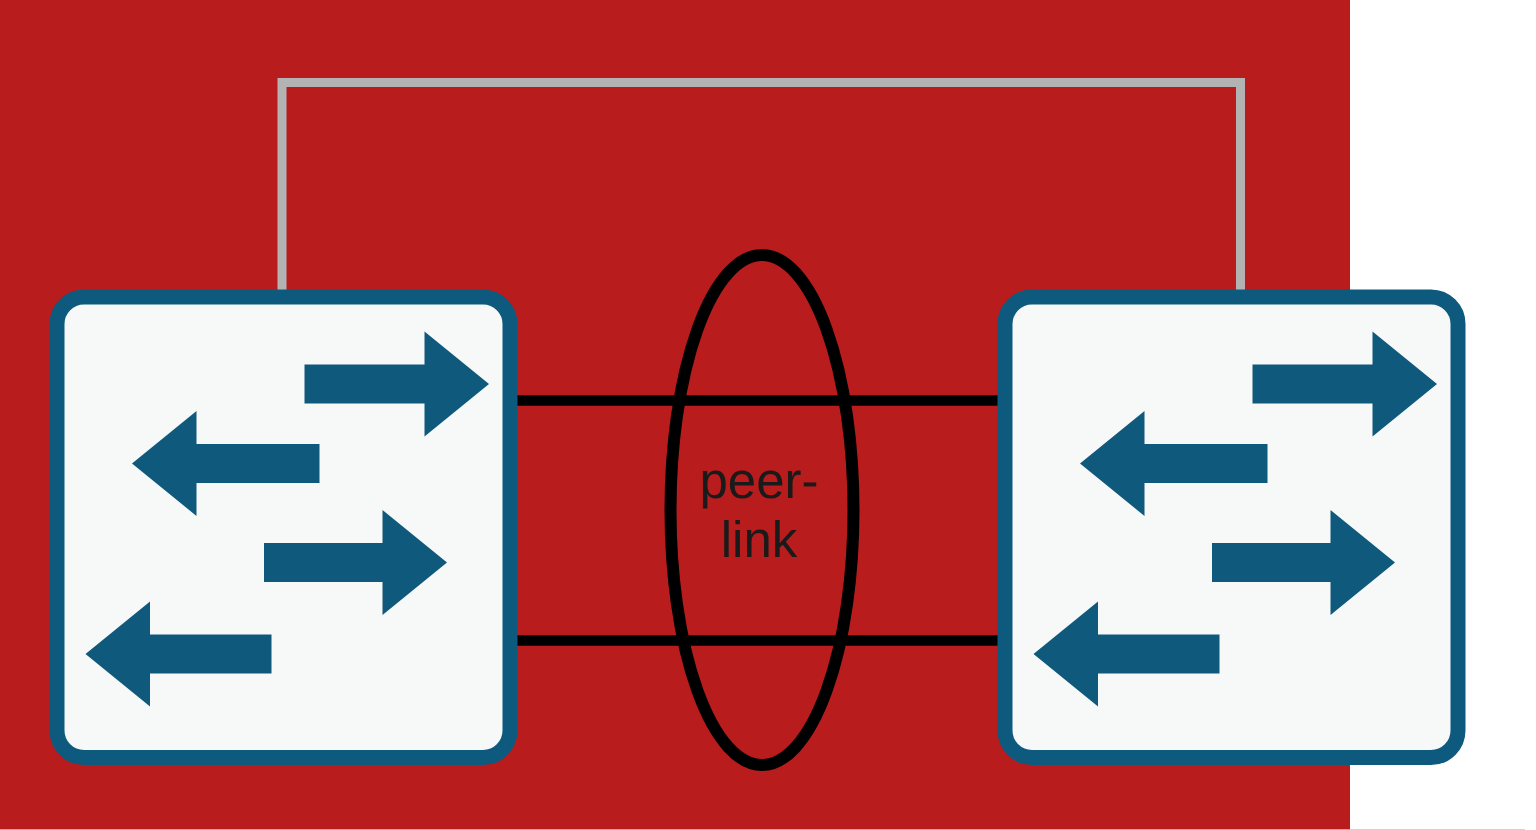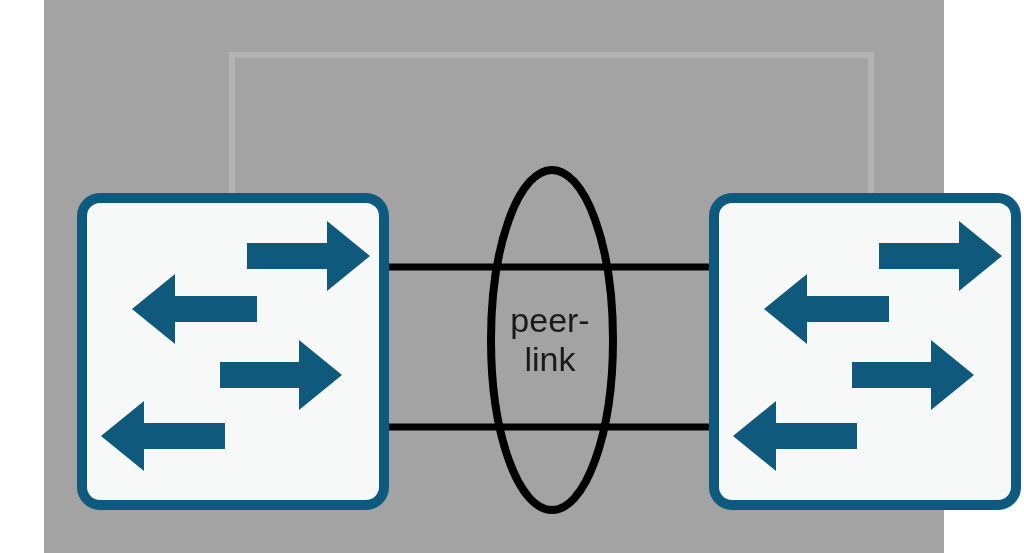--- a/index.html
+++ b/index.html
@@ -8,22 +8,21 @@
     background: #ffffff;
     width: 1024px;
     height: 553px;
     overflow: hidden;
     font-family: "Liberation Sans", sans-serif;
   }
   .diagram-wrap {
     position: relative;
     width: 900px;
     height: 553px;
-    background: #a3a3a3;
-    margin-left: 44px;
+    background: #b91c1c;
   }
   svg {
     display: block;
   }
   .peer-label {
     font-family: "Liberation Sans", sans-serif;
     font-size: 34px;
     font-weight: 400;
   }
 </style>

